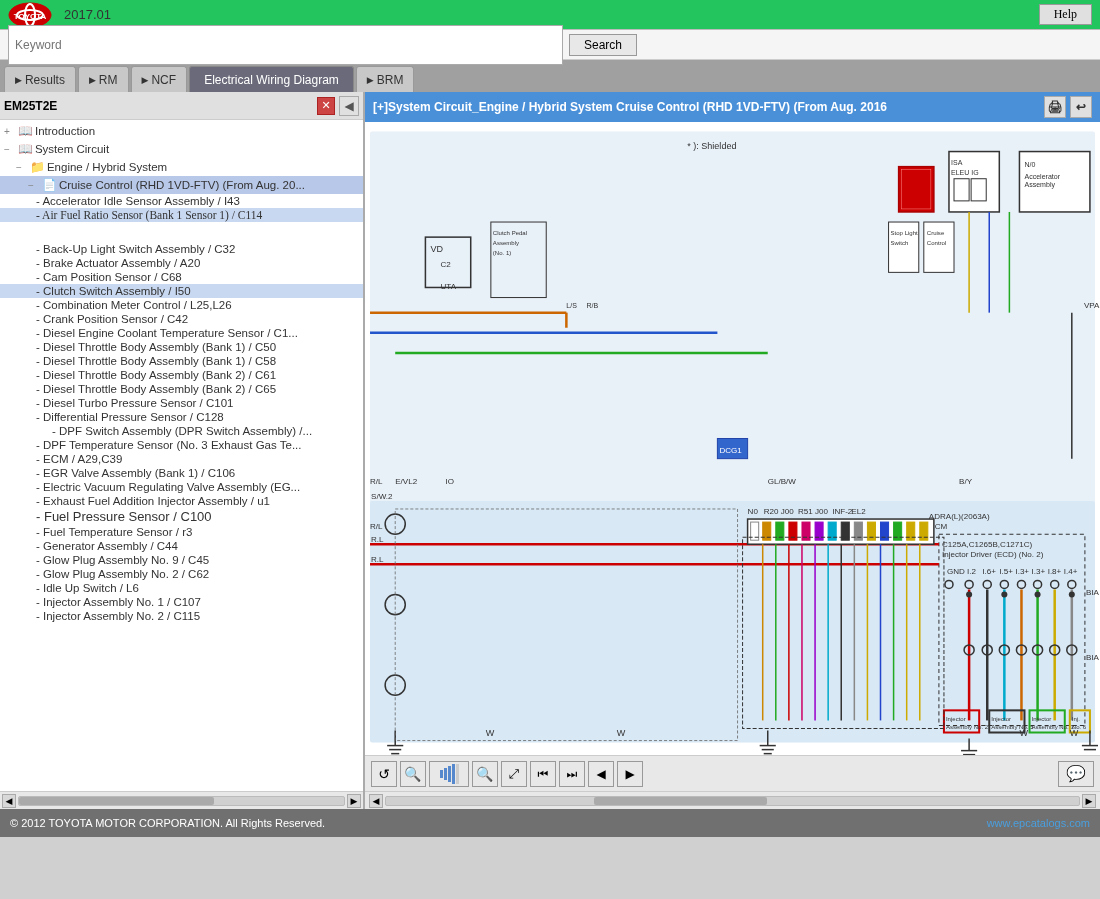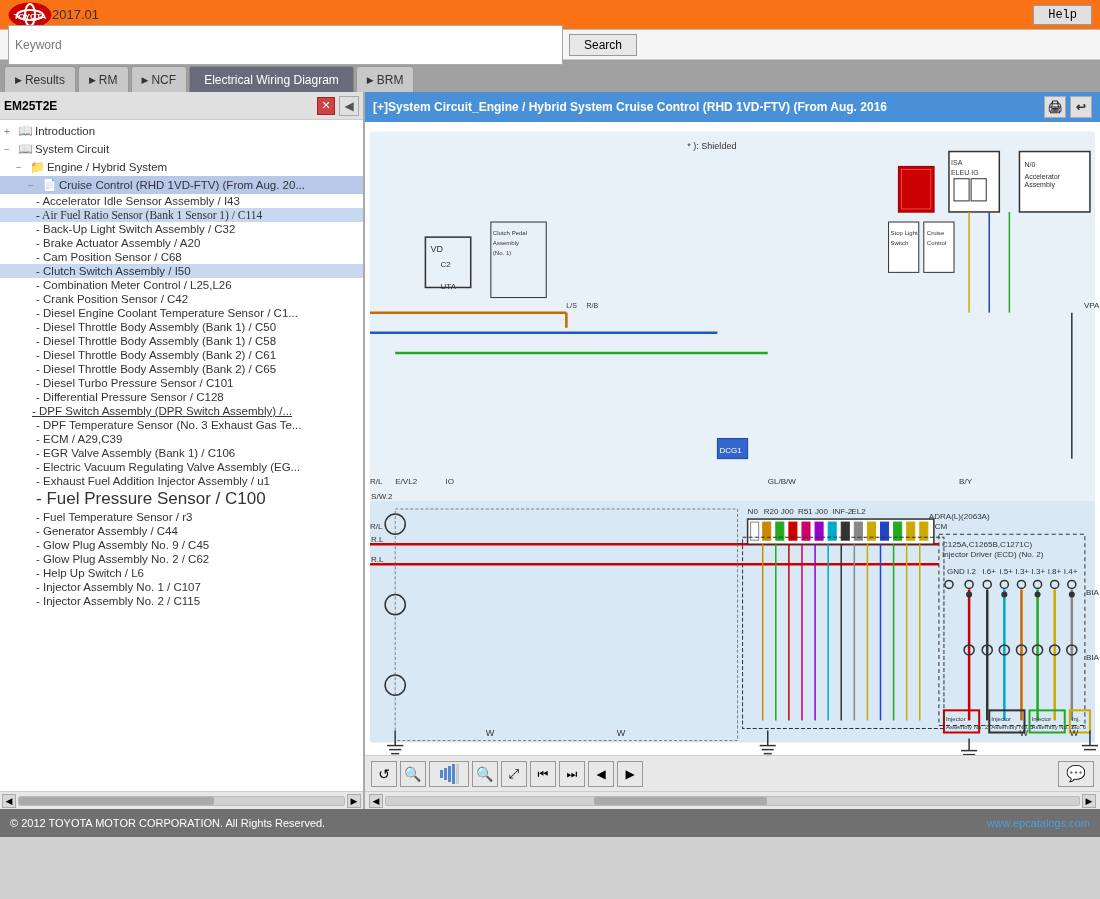--- a/index.html
+++ b/index.html
@@ -1,36 +1,36 @@
 <!DOCTYPE html>
 <html><head>
   <meta charset="utf-8">
   <style>
     * { margin: 0; padding: 0; box-sizing: border-box; }
     body { width: 1100px; height: 899px; font-family: Arial, sans-serif; font-size: 12px; background: #d0d0d0; overflow: hidden; }
   </style>
 </head>
 <body>
 
-<div style="display:flex; align-items:center; background:#f97316; border-bottom:1px solid #bbb; height:30px; padding:0 8px;">
+<div style="display:flex; align-items:center; background:#22c55e; border-bottom:1px solid #bbb; height:30px; padding:0 8px;">
 
   <div style="display:flex; align-items:center; gap:4px;">
     <svg width="44" height="26" viewBox="0 0 44 26">
 
       <ellipse cx="22" cy="13" rx="21" ry="12" fill="#cc0000" stroke="#cc0000" stroke-width="1"></ellipse>
 
       <ellipse cx="22" cy="13" rx="13" ry="5" fill="none" stroke="white" stroke-width="2"></ellipse>
 
       <ellipse cx="22" cy="13" rx="5" ry="11" fill="none" stroke="white" stroke-width="2"></ellipse>
       <text x="22" y="17" text-anchor="middle" fill="white" font-size="8" font-weight="bold" font-family="Arial">TOYOTA</text>
     </svg>
   </div>
-  <span style="font-size:13px; color:#333; margin-left:0;">2017.01</span>
+  <span style="font-size:13px; color:#333; margin-left:12px;">2017.01</span>
   <div style="flex:1;"></div>
-  <button style="background:#e0e0e0; border:1px solid #999; padding:2px 14px; cursor:pointer; font-size:12px; font-family:Liberation Mono, monospace;">Help</button>
+  <button style="background:#e0e0e0; border:1px solid #999; padding:2px 14px; cursor:pointer; font-size:12px; font-family:Liberation Serif, serif;">Help</button>
 </div>
 
 <div style="display:flex; align-items:center; background:#f5f5f5; border-bottom:1px solid #ccc; height:30px; padding:0 8px; gap:6px;">
   <input type="text" style="width: 555px; height: 40px; border: 1px solid rgb(170, 170, 170); padding: 0px 6px; font-size: 12px; font-family: Arial; background: white;" placeholder="Keyword">
   <button style="background:#e8e8e8; border:1px solid #999; padding:2px 14px; cursor:pointer; font-size:12px; height:22px; font-family:Arial;">Search</button>
 </div>
 
 <div style="display:flex; align-items:flex-end; background:#a0a0a0; height:32px; padding:0 4px; gap:2px;">
   <div style="height:26px; padding:0 10px; display:flex; align-items:center; cursor:pointer; font-size:12px; background:#c8c8c8; color:#333; border:1px solid #999; border-bottom:none; border-radius:3px 3px 0 0; gap:3px;">
     <span style="font-size:9px;">▶</span>
@@ -90,21 +90,21 @@
       </div>
 
       <div style="padding:1px 4px 1px 36px; display:flex; align-items:center; cursor:pointer; font-size:11.5px; color:#333;">
         <span>- Accelerator Idle Sensor Assembly / I43</span>
       </div>
 
       <div style="padding:1px 4px 1px 36px; display:flex; align-items:center; cursor:pointer; font-size:11.5px; color:#333; background:#c8d8f0;font-family:Liberation Serif, serif;">
         <span>- Air Fuel Ratio Sensor (Bank 1 Sensor 1) / C114</span>
       </div>
 
-      <div style="padding:1px 4px 1px 36px; display:flex; align-items:center; cursor:pointer; font-size:11.5px; color:#333;">
+      <div style="padding:1px 4px 1px 36px; display:flex; align-items:center; cursor:pointer; font-size:11.5px; color:#333;margin-top:20px;">
         <span>- Back-Up Light Switch Assembly / C32</span>
       </div>
 
       <div style="padding:1px 4px 1px 36px; display:flex; align-items:center; cursor:pointer; font-size:11.5px; color:#333;">
         <span>- Brake Actuator Assembly / A20</span>
       </div>
 
       <div style="padding:1px 4px 1px 36px; display:flex; align-items:center; cursor:pointer; font-size:11.5px; color:#333;">
         <span>- Cam Position Sensor / C68</span>
       </div>
@@ -143,21 +143,21 @@
 
       <div style="padding:1px 4px 1px 36px; cursor:pointer; font-size:11.5px; color:#333;">
         <span>- Diesel Turbo Pressure Sensor / C101</span>
       </div>
 
       <div style="padding:1px 4px 1px 36px; cursor:pointer; font-size:11.5px; color:#333;">
         <span>- Differential Pressure Sensor / C128</span>
       </div>
 
 
-      <div style="padding:1px 4px 1px 32px; cursor:pointer; font-size:11.5px; color:#333;text-decoration:underline;">
+      <div style="padding:1px 4px 1px 52px; cursor:pointer; font-size:11.5px; color:#333;">
         <span>- DPF Switch Assembly (DPR Switch Assembly) /...</span>
       </div>
 
       <div style="padding:1px 4px 1px 36px; cursor:pointer; font-size:11.5px; color:#333;">
         <span>- DPF Temperature Sensor (No. 3 Exhaust Gas Te...</span>
       </div>
 
       <div style="padding:1px 4px 1px 36px; cursor:pointer; font-size:11.5px; color:#333;">
         <span>- ECM / A29,C39</span>
       </div>
@@ -167,42 +167,42 @@
       </div>
 
       <div style="padding:1px 4px 1px 36px; cursor:pointer; font-size:11.5px; color:#333;">
         <span>- Electric Vacuum Regulating Valve Assembly (EG...</span>
       </div>
 
       <div style="padding:1px 4px 1px 36px; cursor:pointer; font-size:11.5px; color:#333;">
         <span>- Exhaust Fuel Addition Injector Assembly / u1</span>
       </div>
 
-      <div style="padding:1px 12px 1px 36px; cursor:pointer; font-size:17px; color:#333;">
+      <div style="padding:1px 12px 1px 36px; cursor:pointer; font-size:13px; color:#333;">
         <span>- Fuel Pressure Sensor / C100</span>
       </div>
 
       <div style="padding:1px 4px 1px 36px; cursor:pointer; font-size:11.5px; color:#333;">
         <span>- Fuel Temperature Sensor / r3</span>
       </div>
 
       <div style="padding:1px 4px 1px 36px; cursor:pointer; font-size:11.5px; color:#333;">
         <span>- Generator Assembly / C44</span>
       </div>
 
       <div style="padding:1px 4px 1px 36px; cursor:pointer; font-size:11.5px; color:#333;">
         <span>- Glow Plug Assembly No. 9 / C45</span>
       </div>
 
       <div style="padding:1px 4px 1px 36px; cursor:pointer; font-size:11.5px; color:#333;">
         <span>- Glow Plug Assembly No. 2 / C62</span>
       </div>
 
       <div style="padding:1px 4px 1px 36px; cursor:pointer; font-size:11.5px; color:#333;">
-        <span>- Help Up Switch / L6</span>
+        <span>- Idle Up Switch / L6</span>
       </div>
 
       <div style="padding:1px 4px 1px 36px; cursor:pointer; font-size:11.5px; color:#333;">
         <span>- Injector Assembly No. 1 / C107</span>
       </div>
 
       <div style="padding:1px 4px 1px 36px; cursor:pointer; font-size:11.5px; color:#333;">
         <span>- Injector Assembly No. 2 / C115</span>
       </div>
 

